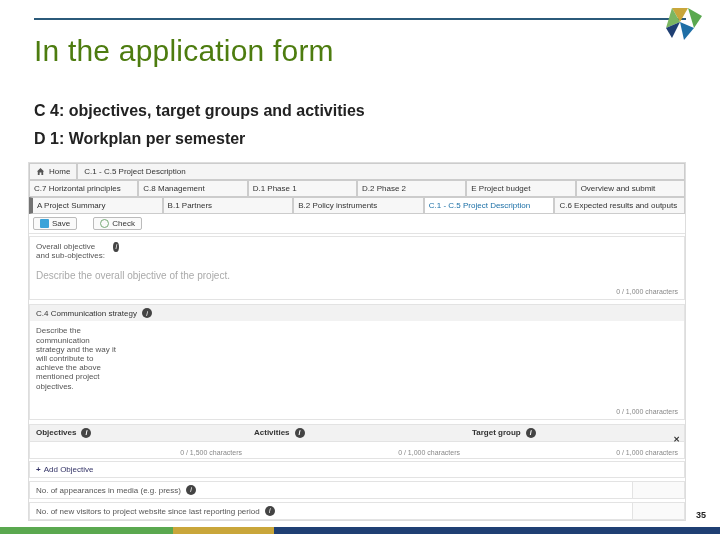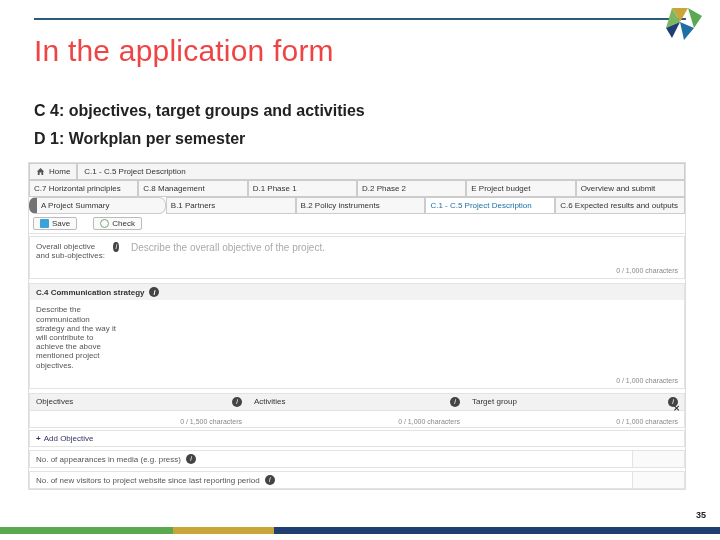--- a/index.html
+++ b/index.html
@@ -1,45 +1,45 @@
 <!DOCTYPE html>
 <html><head>
 <meta charset="utf-8">
 <style>
   * { box-sizing: border-box; margin: 0; padding: 0; }
   body { font-family: Arial, Helvetica, sans-serif; width:720px; height:540px; background:#fff; position:relative; color:#222; }
   .slide { padding: 18px 34px 0 34px; }
   .title-rule { height:2px; background:#2b5a7a; margin-bottom:14px; }
-  h1.title { font-size:30px; font-weight:400; color:#ef4444; margin-bottom:34px; letter-spacing:.2px; }
+  h1.title { font-size:30px; font-weight:400; color:#4d7c0f; margin-bottom:34px; letter-spacing:.2px; }
   .sub { font-size:16px; font-weight:700; margin-bottom:10px; }
   .sub2 { margin-top:6px; margin-bottom:14px; }
 
   .app-screenshot { margin: 0 0 0 -6px; font-size:8px; color:#333; border:1px solid #ddd; background:#fff; }
   .tabs-row { display:flex; }
   .crumb { display:flex; gap:4px; padding:3px 6px; border:1px solid #ccc; background:#f5f5f5; }
   .tabs { display:flex; flex:1; }
   .tab { flex:1; padding:3px 4px; border:1px solid #ccc; background:#f7f7f7; white-space:nowrap; overflow:hidden; }
-  .tab.red-left { border-left:8px solid #737373;border-radius:7px; }
+  .tab.red-left { border-left:4px solid #737373; }
   .tab.active { background:#fff; color:#1b6fa6; }
   .save-row { display:flex; gap:16px; padding:3px 4px; border-bottom:1px solid #e3e3e3; }
   .save-btn { display:flex; align-items:center; gap:3px; padding:1px 6px; border:1px solid #bbb; border-radius:2px; background:#fafafa; font-size:8px; }
   .disk { width:9px; height:9px; background:#3aa3d9; border-radius:1px; display:inline-block; }
   .chk { width:9px; height:9px; border:1px solid #7a7; border-radius:50%; display:inline-block; }
 
   .sec { border:1px solid #e3e3e3; margin:2px 0 4px 0; }
-  .sec-bar { background:#f2f2f2; padding:3px 6px; font-weight:700; display:flex; align-items:center; gap:5px; }
+  .sec-bar { background:#f2f2f2; padding:3px 6px; font-weight:400; display:flex; align-items:center; gap:5px; }
   .info { width:10px; height:10px; border-radius:50%; background:#444; color:#fff; display:inline-flex; align-items:center; justify-content:center; font-size:7px; font-style:italic; }
-  .two-col { display:flex; }
+  .two-col { display:flex;flex-direction:column; }
   .left-col { width:95px; padding:5px 6px; font-size:8px; color:#555; line-height:1.15; display:flex; align-items:flex-start; gap:4px; }
   .right-col { flex:1; padding:5px 6px; }
   .placeholder { color:#aaa; font-size:10px; }
   .char-count { text-align:right; color:#888; font-size:7px; padding:2px 6px 4px 0; }
 
   .three-head { display:flex; background:#f2f2f2; border:1px solid #e3e3e3; }
-  .th { flex:1; padding:3px 6px; font-weight:400; display:flex; align-items:center; gap:5px;justify-content:space-between; }
+  .th { flex:1; padding:3px 6px; font-weight:700; display:flex; align-items:center; gap:5px; }
   .three-body { display:flex; border:1px solid #e3e3e3; border-top:none; }
   .td { flex:1; padding:14px 6px 2px 6px; position:relative; }
   .td .cc { position:absolute; right:6px; bottom:2px; color:#888; font-size:7px; }
   .close-x { position:absolute; right:4px; bottom:14px; font-weight:700; color:#333; cursor:pointer; }
   .add-obj { display:flex; align-items:center; gap:3px; padding:3px 6px; border:1px solid #e3e3e3; font-size:8px; color:#336; margin-top:2px; }
   .plus { font-weight:700; color:#336; }
 
   .stat-row { display:flex; border:1px solid #e3e3e3; margin-top:3px; }
   .stat-label { flex:1; padding:3px 6px; font-size:8px; color:#555; display:flex; gap:5px; align-items:flex-end; }
   .stat-input { width:52px; border-left:1px solid #e3e3e3; background:#fafafa; }

